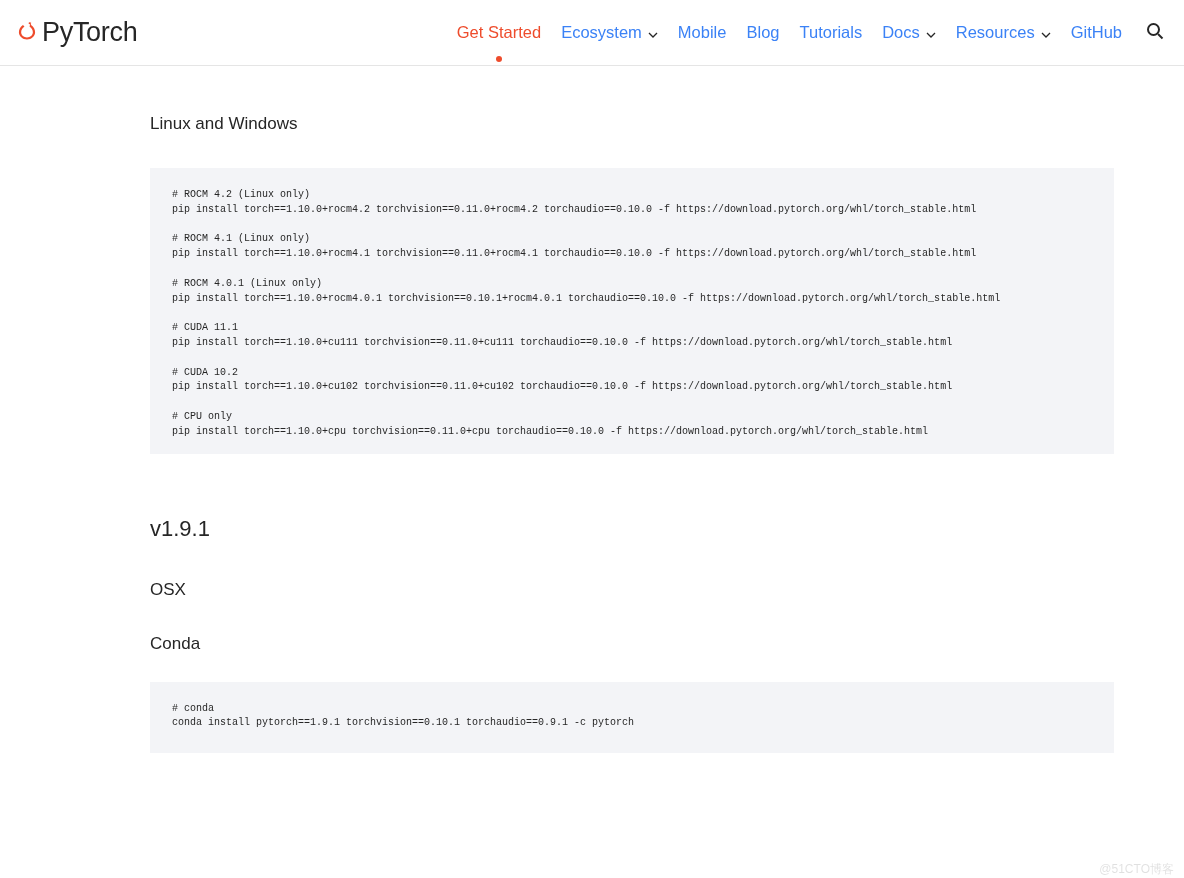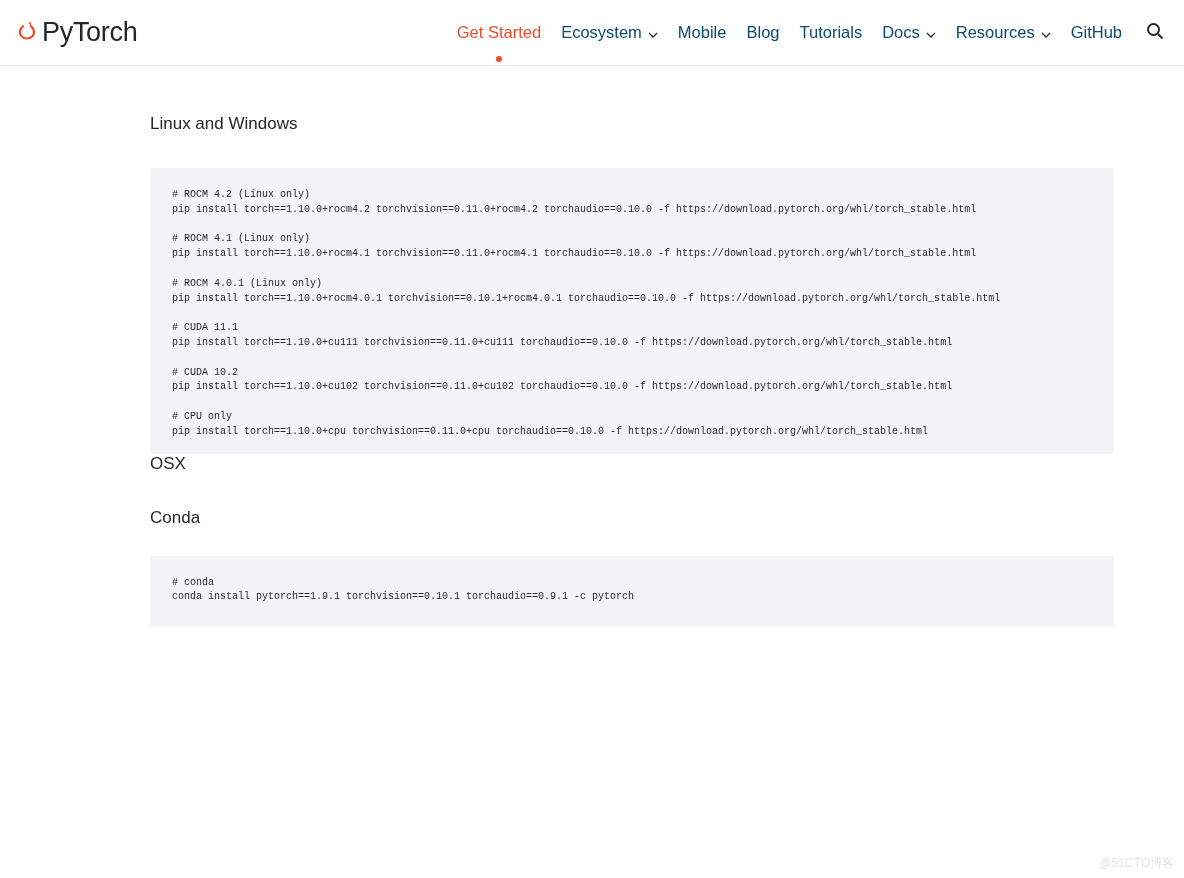--- a/index.html
+++ b/index.html
@@ -42,21 +42,21 @@
       gap: 20px;
       font-size: 16.5px;
       color: #262626;
     }
     .nav-item {
       display: flex;
       align-items: center;
       gap: 6px;
       cursor: pointer;
       position: relative;
-      color: #0c4a6e;
+      color: #3b82f6;
     }
     .nav-item.active {
       color: #ee4c2c;
     }
     .nav-item.active::after {
       content: "";
       position: absolute;
       bottom: -20px;
       left: 50%;
       transform: translateX(-50%);
@@ -112,21 +112,21 @@
     pre::-webkit-scrollbar-thumb {
       background: #c5c5c5;
     }
     pre::-webkit-scrollbar-button:single-button {
       width: 10px;
       background: #f3f4f7;
     }
     .watermark {
       position: absolute;
       right: 10px;
-      bottom: 6px;
+      bottom: 0;
       color: rgba(0,0,0,0.12);
       font-size: 12px;
       margin-top: 36px;
     }
   </style>
 </head>
 <body>
 
 <header class="header">
   <div class="logo">
@@ -201,20 +201,21 @@
 
 # CUDA 11.1
 pip install torch==1.10.0+cu111 torchvision==0.11.0+cu111 torchaudio==0.10.0 -f https://download.pytorch.org/whl/torch_stable.html
 
 # CUDA 10.2
 pip install torch==1.10.0+cu102 torchvision==0.11.0+cu102 torchaudio==0.10.0 -f https://download.pytorch.org/whl/torch_stable.html
 
 # CPU only
 pip install torch==1.10.0+cpu torchvision==0.11.0+cpu torchaudio==0.10.0 -f https://download.pytorch.org/whl/torch_stable.html</pre>
 
+  <h2 class="section-title">v1.9.1</h2>
 
   <h3 class="section-subtitle">OSX</h3>
 
   <h3 class="section-subtitle" style="margin-bottom:28px">Conda</h3>
 
   <pre class="short"># conda
 conda install pytorch==1.9.1 torchvision==0.10.1 torchaudio==0.9.1 -c pytorch</pre>
 </main>
 
 <div class="watermark">@51CTO博客</div>

